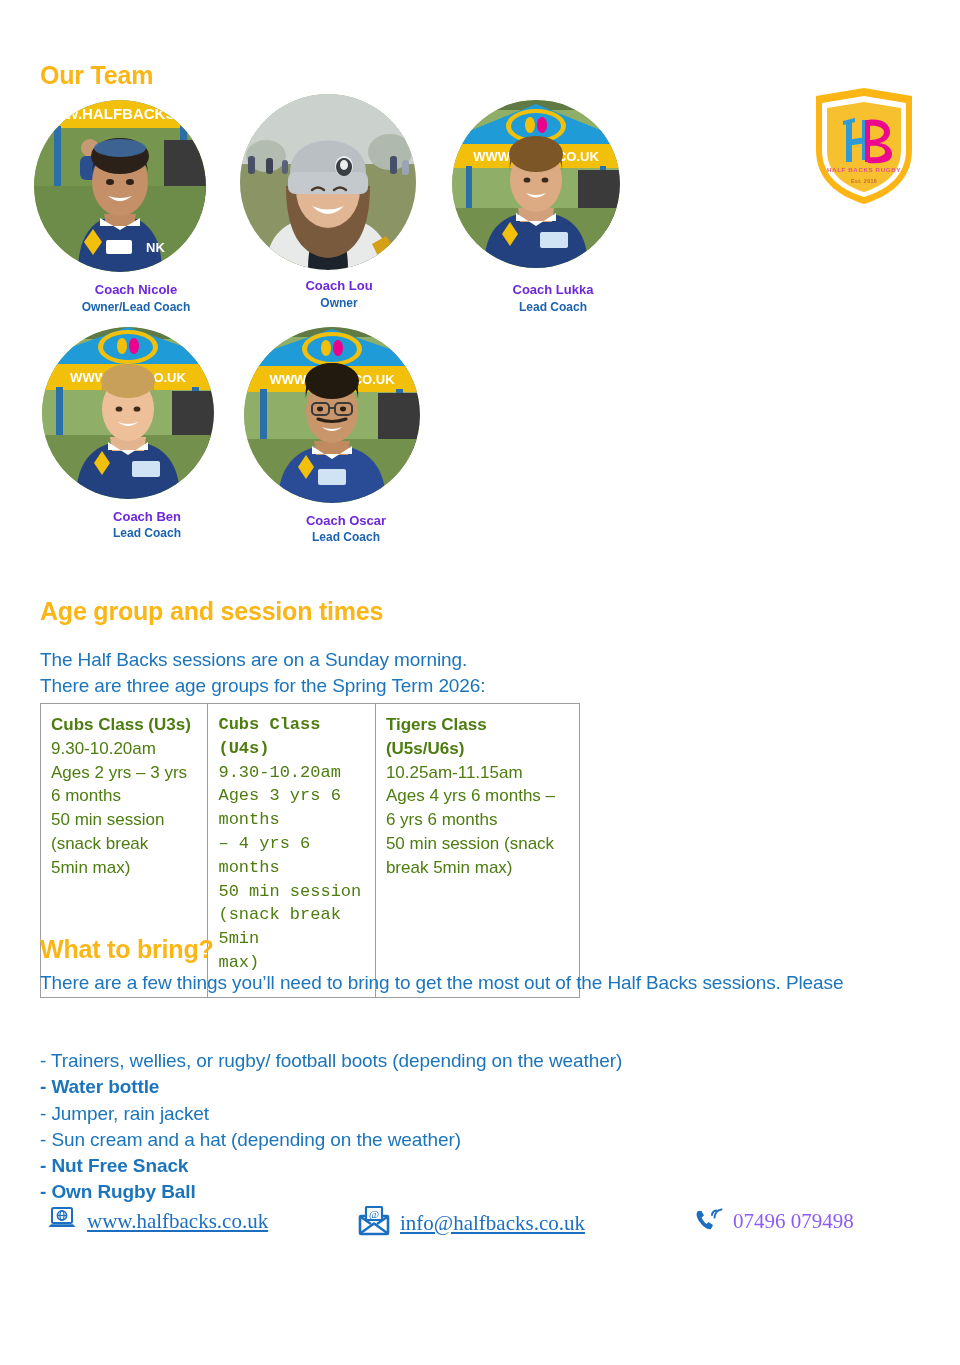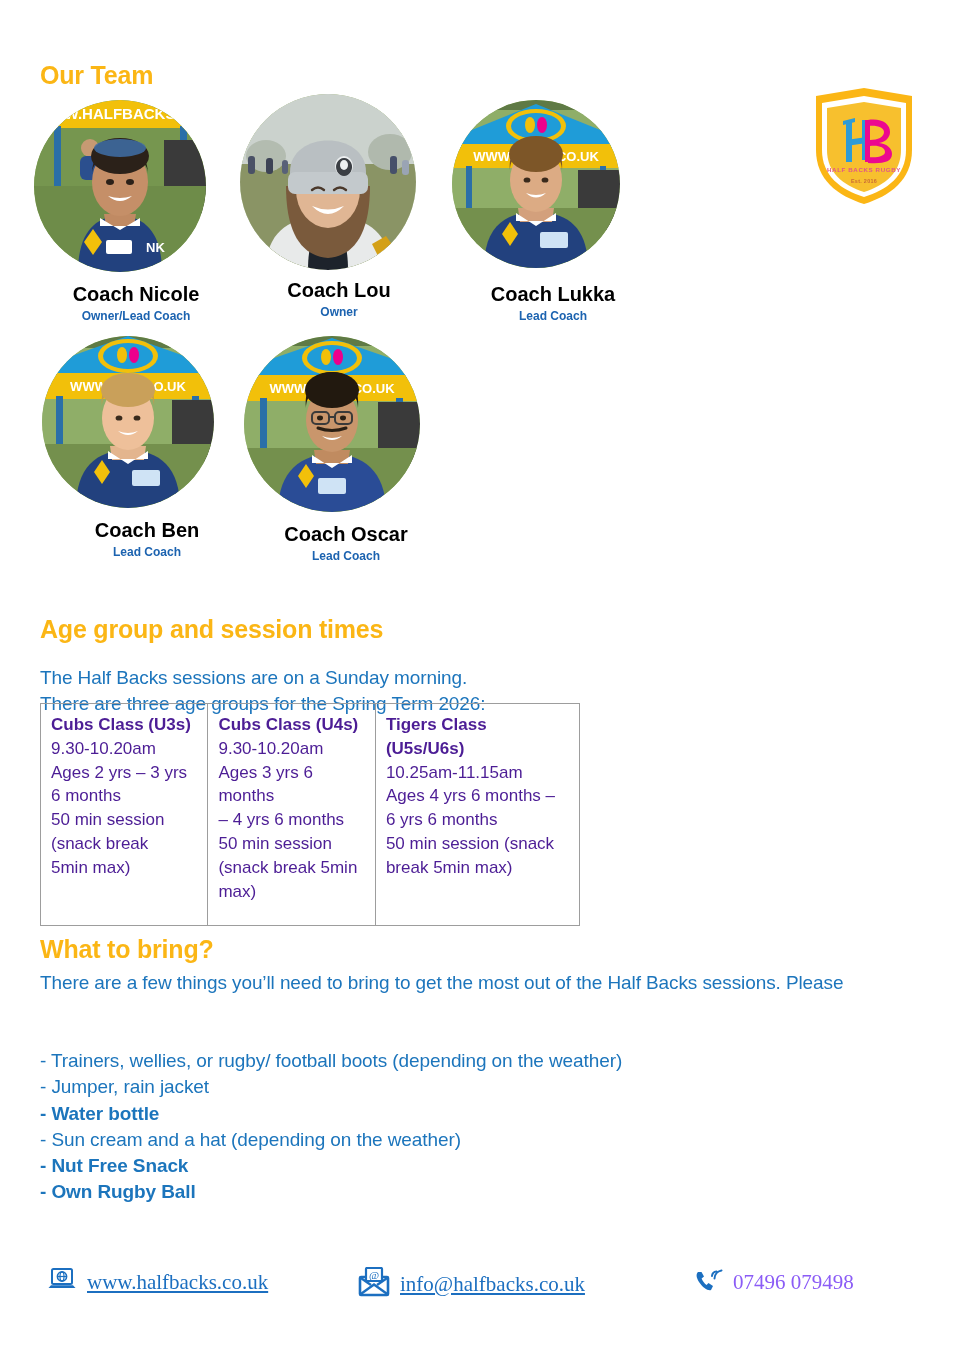--- a/index.html
+++ b/index.html
@@ -82,23 +82,23 @@
     border-radius: 50%;
     margin: 0 auto;
     overflow: hidden;
     position: relative;
     background: #9cb377;
   }
 
   .coach-photo svg { display: block; width: 100%; height: 100%; }
 
   .coach-name {
-    color: #000000;
+    color: #6d28d9;
     font-weight: bold;
-    font-size: 20px;
+    font-size: 13px;
     margin-top: 9px;
     line-height: 1.35;
   }
 
   .coach-role {
     color: #1C63B0;
     font-weight: bold;
     font-size: 12px;
     line-height: 1.35;
   }
@@ -113,41 +113,41 @@
   .coach.c1 .coach-name, .coach.c1 .coach-role { transform: translateX(8px); }
   .coach.c2 .coach-name, .coach.c2 .coach-role { transform: translateX(11px); }
   .coach.c3 .coach-name, .coach.c3 .coach-role { transform: translateX(25px); }
   .coach.c4 .coach-name, .coach.c4 .coach-role { transform: translateX(19px); }
   .coach.c5 .coach-name, .coach.c5 .coach-role { transform: translateX(18px); }
 
   .coach.c2 .coach-name { margin-top: 7px; }
   .coach.c3 .coach-name { margin-top: 13px; }
 
   
-  .age-section { position: absolute; top: 616px; left: 40px; width: 700px; }
+  .age-section { position: absolute; top: 598px; left: 40px; width: 700px; }
   .age-section .intro { margin-top: 21px; }
 
   .age-table {
     position: absolute;
     top: 703px;
     left: 40px;
     width: 540px;
     border-collapse: collapse;
     table-layout: fixed;
   }
   .age-table td {
     border: 1px solid #9d9d9d;
     vertical-align: top;
     padding: 9px 9px 22px 10px;
-    color: #4c1d95;
+    color: #4d7c0f;
     font-size: 17px;
     line-height: 1.4;
   }
   .age-table td.col-1 { width: 160px; }
-  .age-table td.col-2 { width: 160px; }
+  .age-table td.col-2 { width: 160px; font-family: Liberation Mono, monospace; }
   .age-table td.col-3 { width: 195px; }
   .age-table .cell-title { font-weight: bold; display: block; }
   .age-table .cell-line { display: block; }
 
   
   .bring-section { position: absolute; top: 936px; left: 40px; width: 850px; }
   .bring-section .intro { margin-top: 6px; }
 
   .bring-list { position: absolute; top: 1048px; left: 40px; width: 840px; }
   .bring-item {
@@ -155,21 +155,21 @@
     font-size: 19px;
     line-height: 26.3px;
     letter-spacing: -0.1px;
     white-space: nowrap;
   }
   .bring-item.bold { font-weight: bold; }
 
   
   .footer {
     position: absolute;
-    top: 1261px;
+    top: 1200px;
     left: 0;
     width: 852px;
     height: 60px;
   }
   .footer-item {
     position: absolute;
     display: flex;
     align-items: center;
     gap: 10px;
   }
@@ -503,22 +503,22 @@
 
   <div class="bring-section">
     <h2 class="section-heading">What to bring?</h2>
     <div class="body-text intro">
       <div>There are a few things you’ll need to bring to get the most out of the Half Backs sessions. Please</div>
     </div>
   </div>
 
   <div class="bring-list">
     <div class="bring-item">- Trainers, wellies, or rugby/ football boots (depending on the weather)</div>
+    <div class="bring-item bold">- Water bottle</div>
     <div class="bring-item">- Jumper, rain jacket</div>
-    <div class="bring-item bold">- Water bottle</div>
     <div class="bring-item">- Sun cream and a hat (depending on the weather)</div>
     <div class="bring-item bold">- Nut Free Snack</div>
     <div class="bring-item bold">- Own Rugby Ball</div>
   </div>
 
   <div class="footer">
 
     <div class="footer-item website">
       <span class="footer-icon">
         <svg width="30" height="26" viewBox="0 0 30 26" aria-hidden="true">

